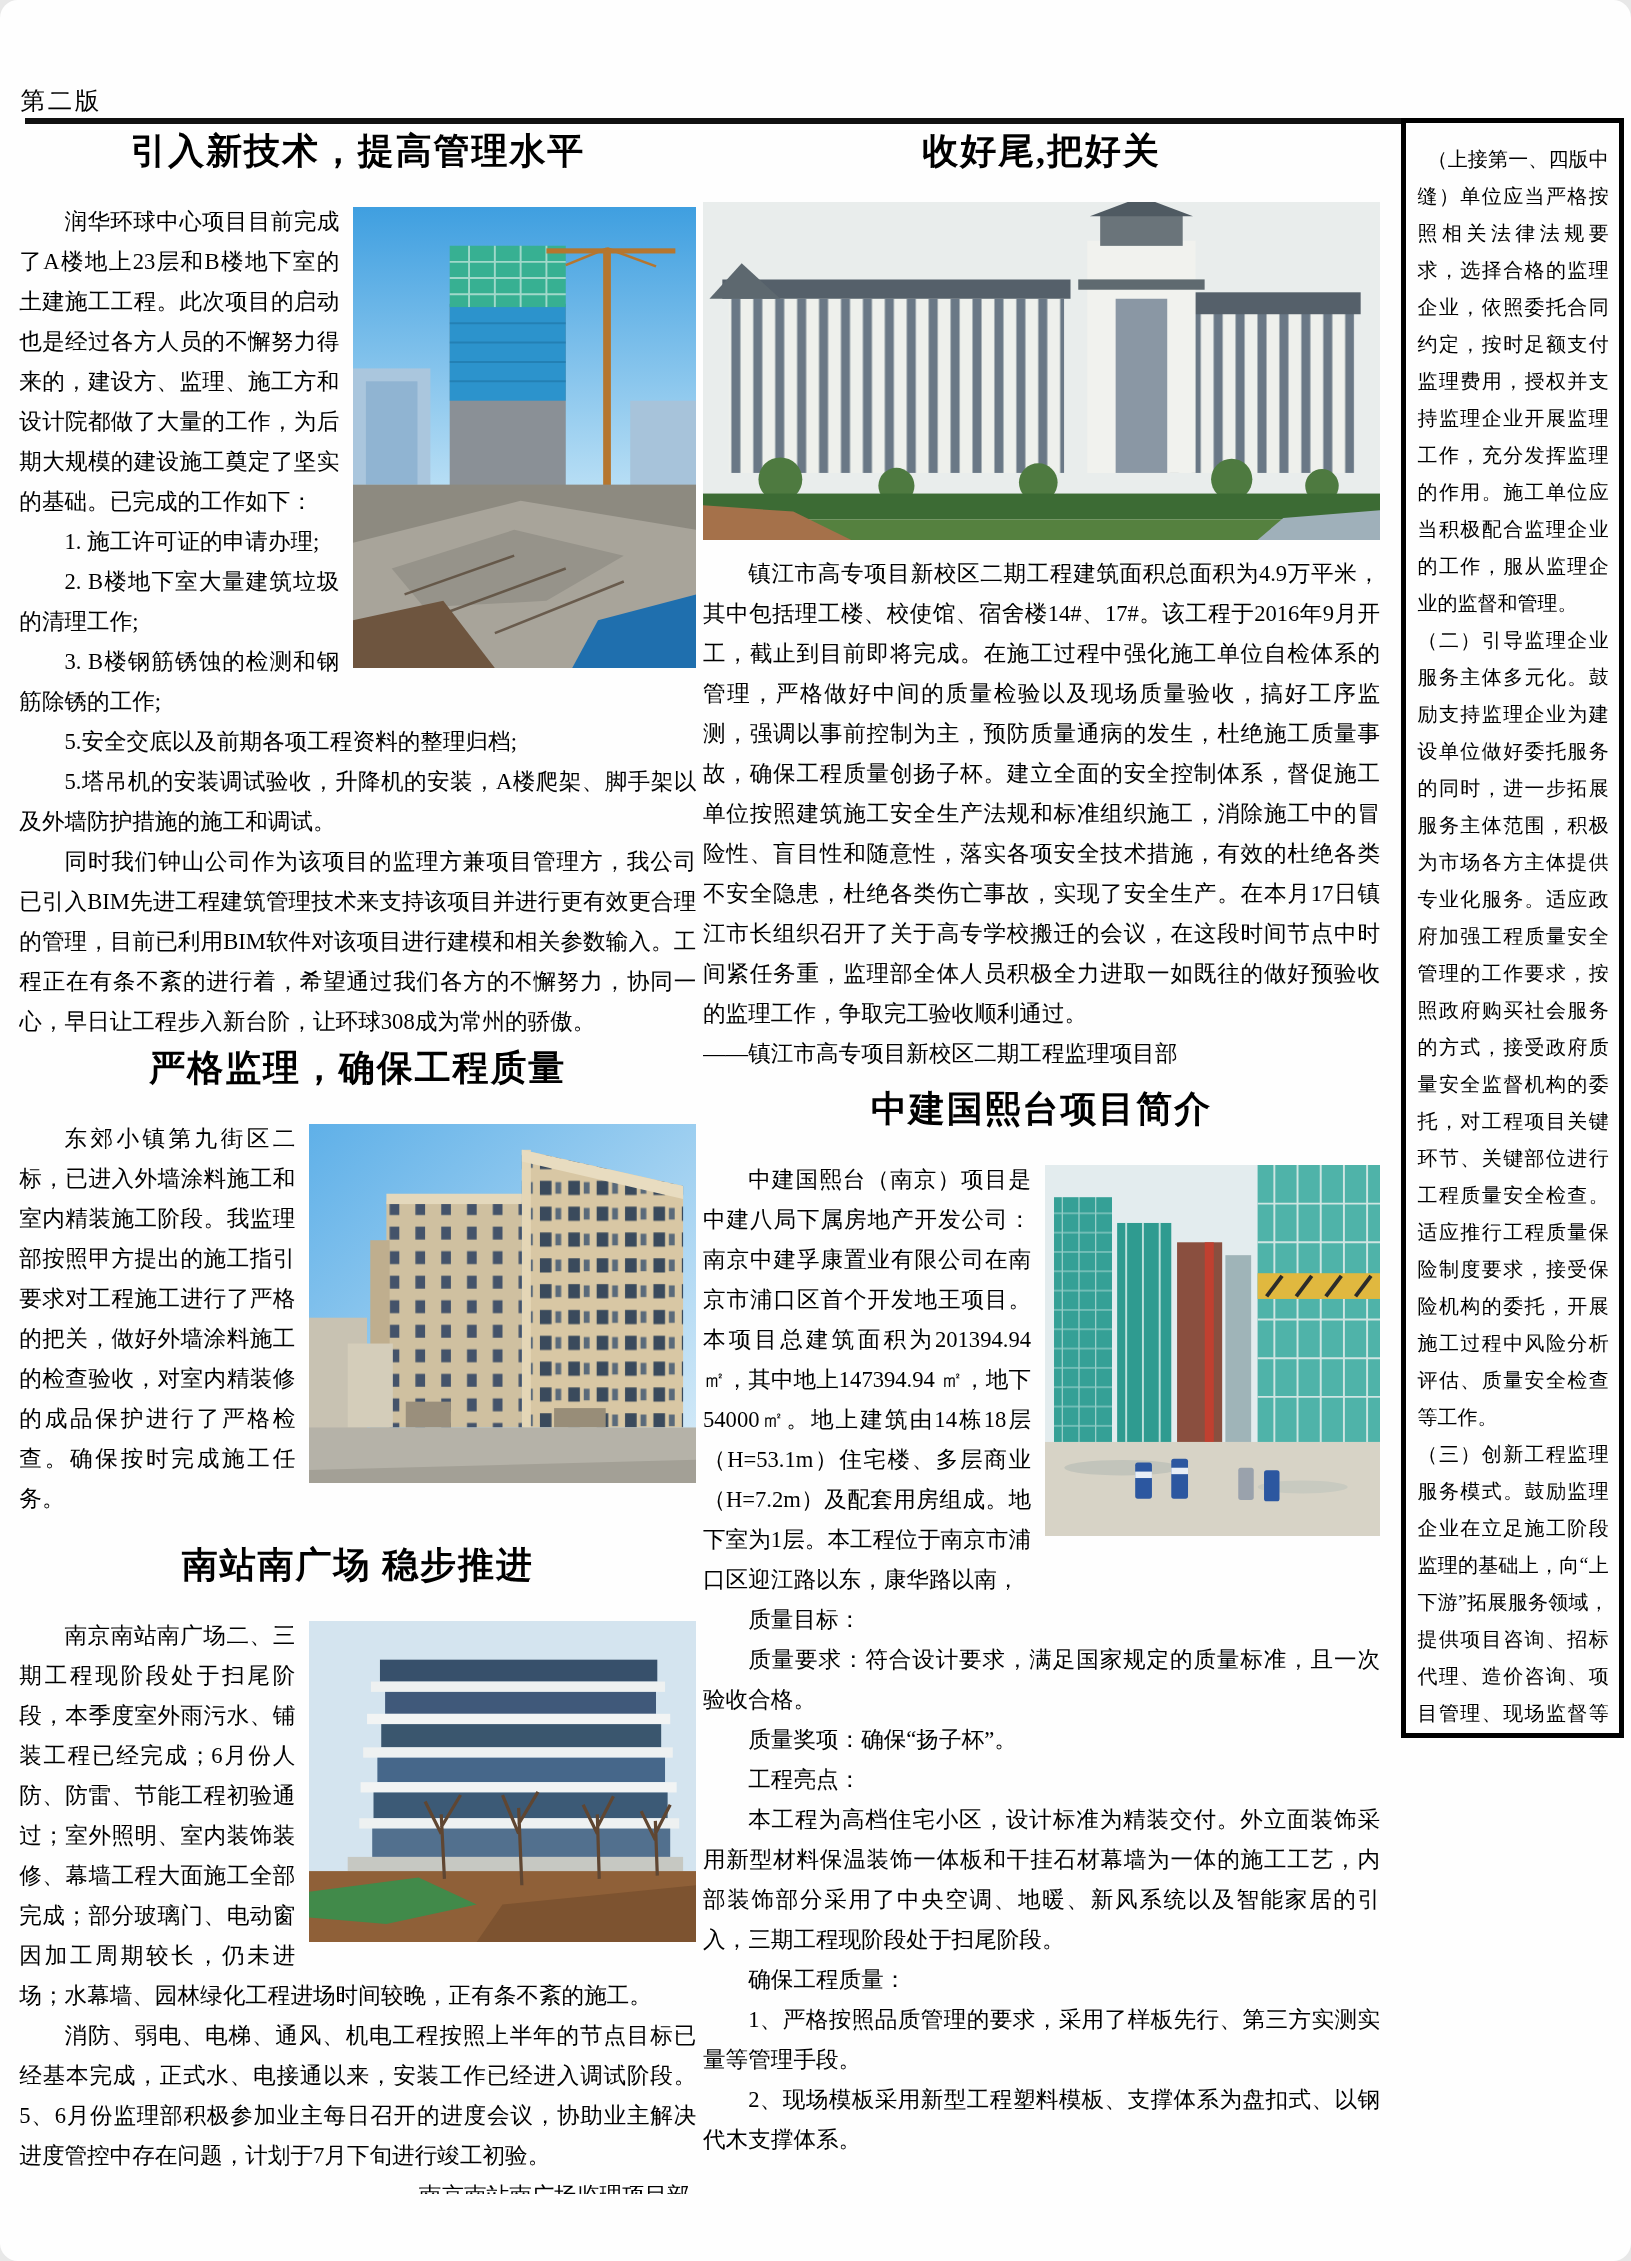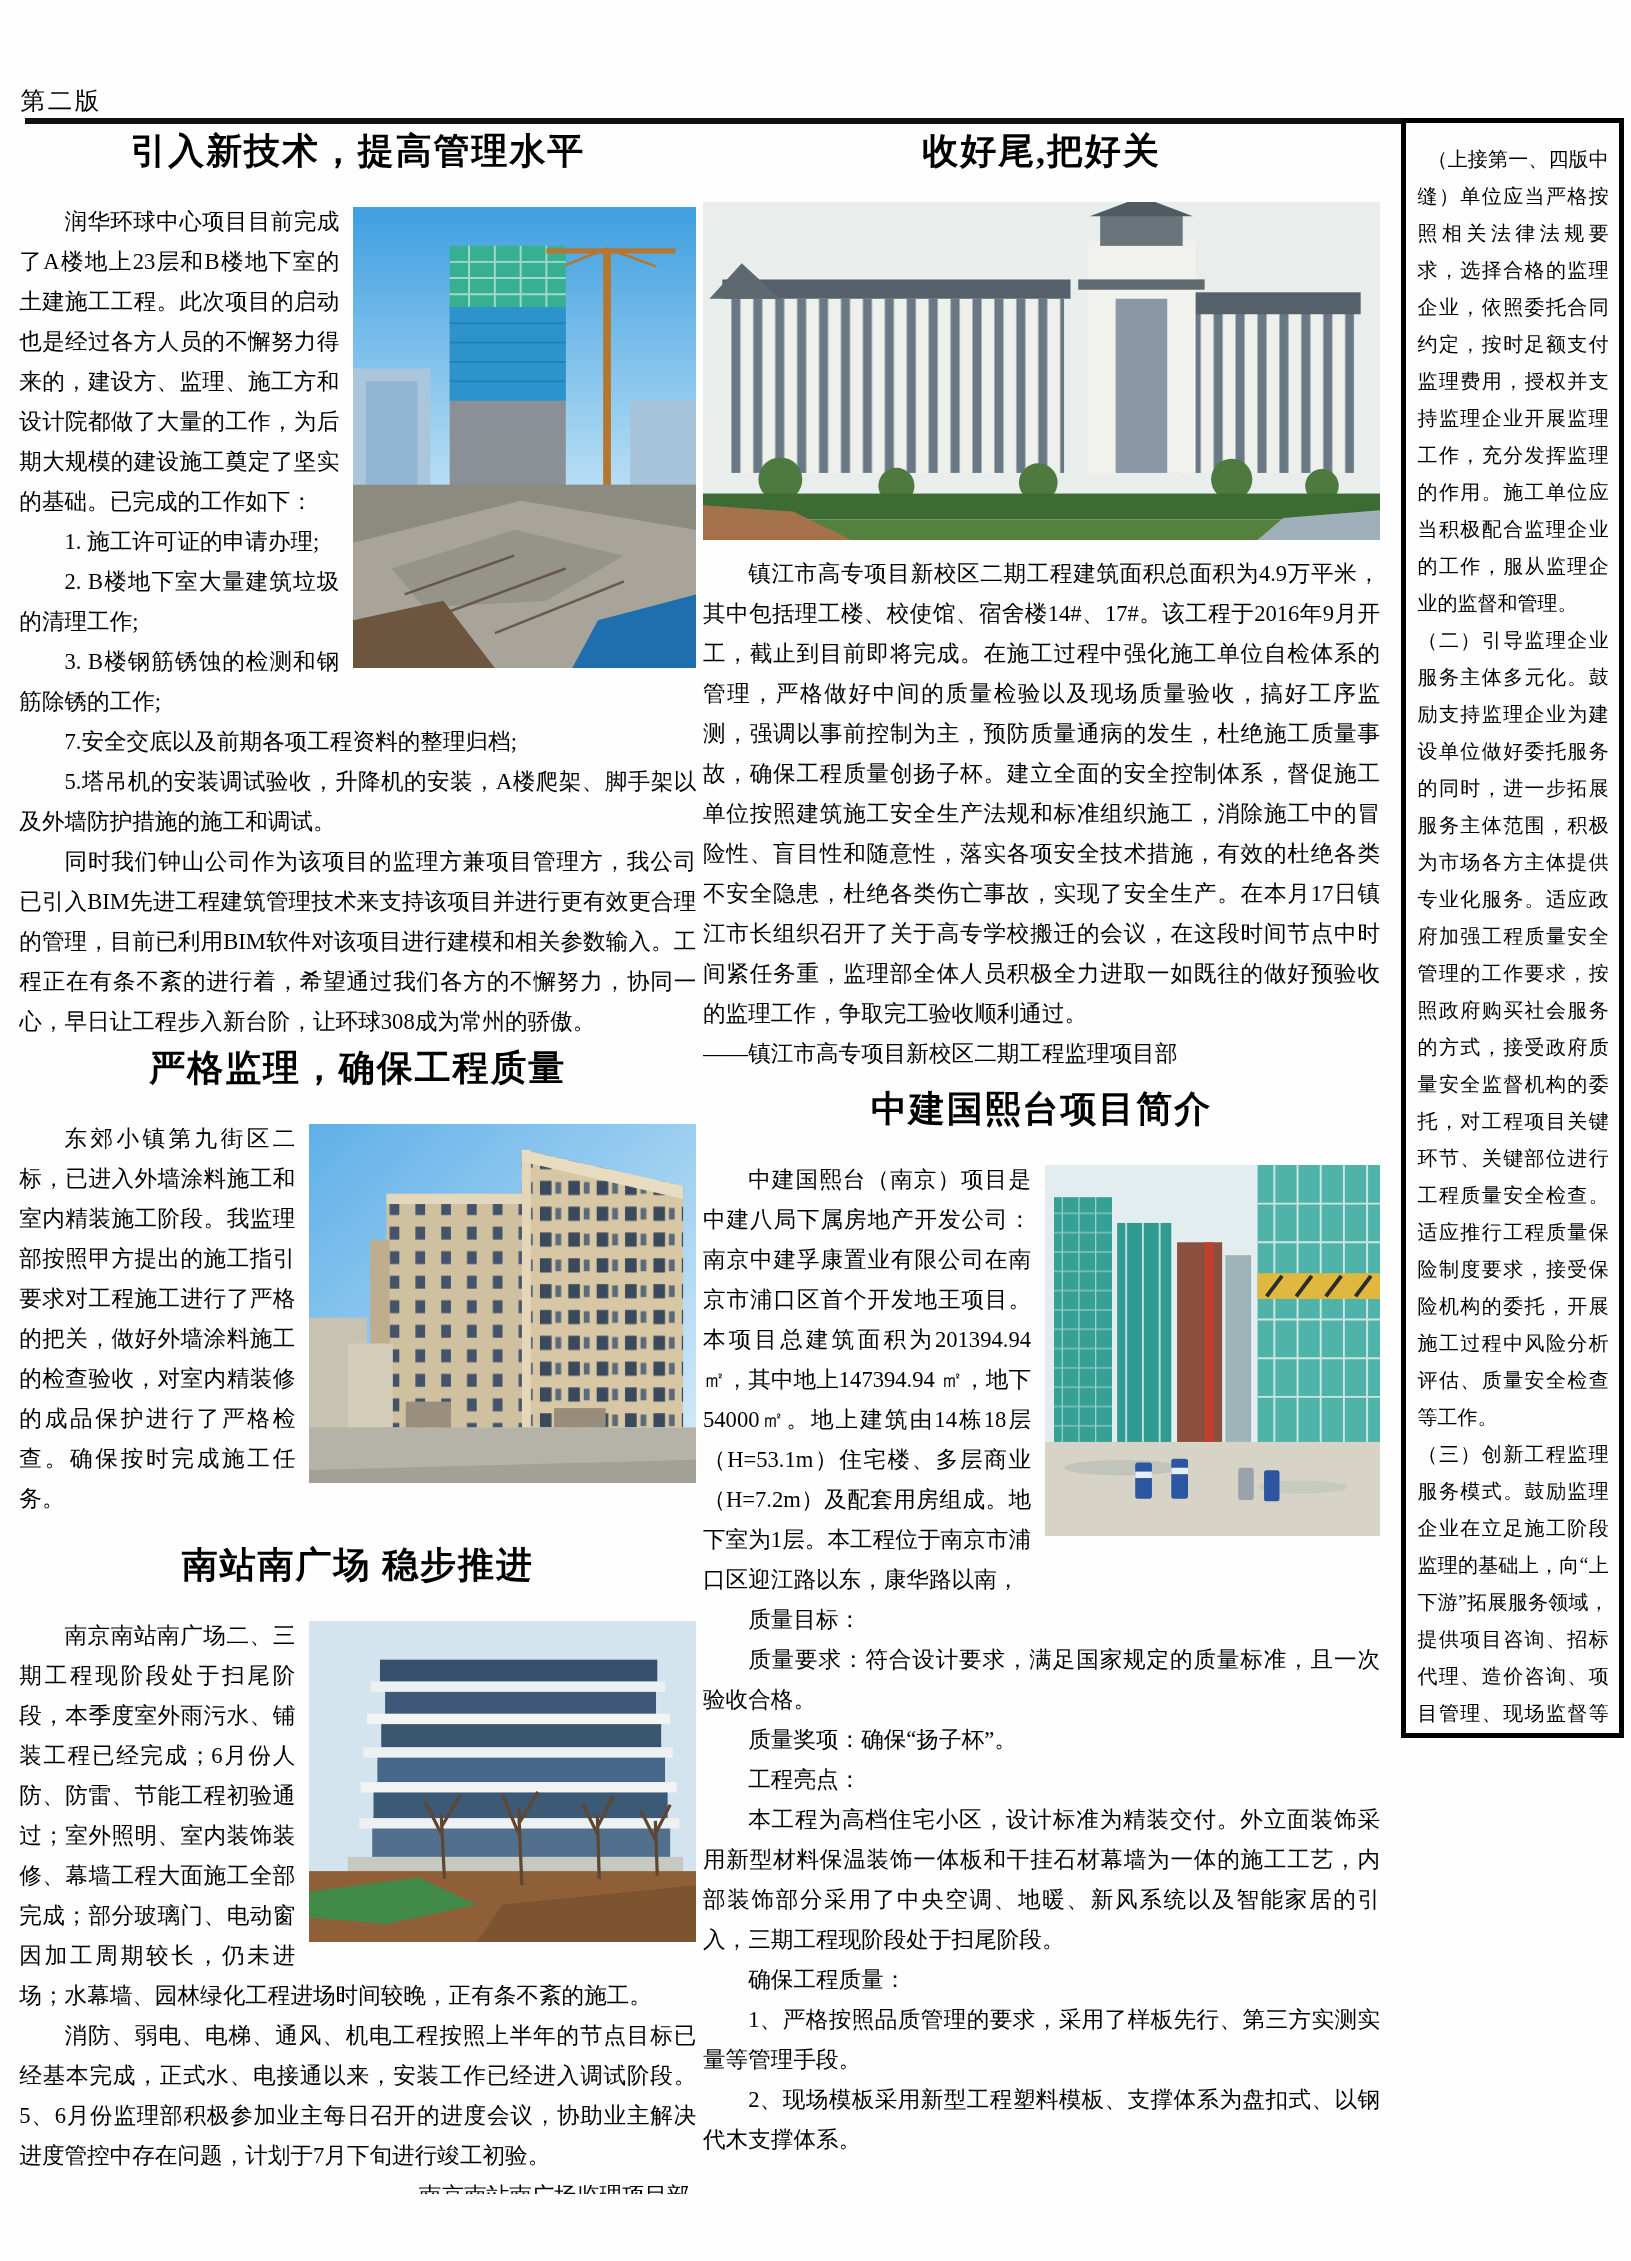--- a/index.html
+++ b/index.html
@@ -1,17 +1,17 @@
 <!DOCTYPE html>
 <html style="font-size:10.3px"><head>
 <meta charset="utf-8">
 <style>
   html,body{margin:0;padding:0;background:#e8e8e8;}
   .page{position:relative;width:1631px;height:2261px;background:#fefefe;
-        font-family:"Liberation Serif","DejaVu Serif",serif;color:#000;overflow:hidden;}
+        font-family:"Liberation Serif","DejaVu Serif",serif;color:#000;overflow:hidden;border-radius:18px;}
   .page-label{position:absolute;left:20.6px;top:84px;font-size:24.5px;letter-spacing:2.6px;}
   .rule{position:absolute;left:24.5px;top:118px;width:1599px;height:5.8px;background:#111;}
   .sec{position:absolute;overflow:hidden;}
   h1.title{font-family:Liberation Serif, serif;font-weight:700;
            font-size:36px;line-height:45px;text-align:center;margin:0 0 28px 0;letter-spacing:1.9px;}
   .sec p{margin:0;font-size:22.6px;line-height:40px;text-align:justify;}
   .ind{text-indent:2em;}
   .ind-half{text-indent:.5em;}
   .sig{text-align:right;padding-right:18px;text-indent:0;}
   .sig-inline{float:right;padding-right:6.4px;}
@@ -80,21 +80,21 @@
           <line x1="220" y1="660" x2="420" y2="580"></line>
         </g>
         <polygon points="380,640 532,600 532,714 340,714" fill="#1f6fae"></polygon>
         <polygon points="0,640 140,610 220,714 0,714" fill="#6e553f"></polygon>
       </svg>
     </div>
     <p class="ind">润华环球中心项目目前完成了A楼地上23层和B楼地下室的土建施工工程。此次项目的启动也是经过各方人员的不懈努力得来的，建设方、监理、施工方和设计院都做了大量的工作，为后期大规模的建设施工奠定了坚实的基础。已完成的工作如下：</p>
     <p class="ind">1. 施工许可证的申请办理;</p>
     <p class="ind">2. B楼地下室大量建筑垃圾的清理工作;</p>
     <p class="ind">3. B楼钢筋锈蚀的检测和钢筋除锈的工作;</p>
-    <p class="ind">7.安全交底以及前期各项工程资料的整理归档;</p>
+    <p class="ind">5.安全交底以及前期各项工程资料的整理归档;</p>
     <p class="ind">5.塔吊机的安装调试验收，升降机的安装，A楼爬架、脚手架以及外墙防护措施的施工和调试。</p>
     <p class="ind">同时我们钟山公司作为该项目的监理方兼项目管理方，我公司已引入BIM先进工程建筑管理技术来支持该项目并进行更有效更合理的管理，目前已利用BIM软件对该项目进行建模和相关参数输入。工程正在有条不紊的进行着，希望通过我们各方的不懈努力，协同一心，早日让工程步入新台阶，让环球308成为常州的骄傲。</p>
 
   </div>
 
   <div class="sec" style="left:19.3px;top:1046px;width:677px;height:494px;">
     <h1 class="title">严格监理，确保工程质量</h1>
     <div class="photo ph-right ph-c">
       <svg viewBox="0 0 600 556" preserveAspectRatio="none">
         <defs>

